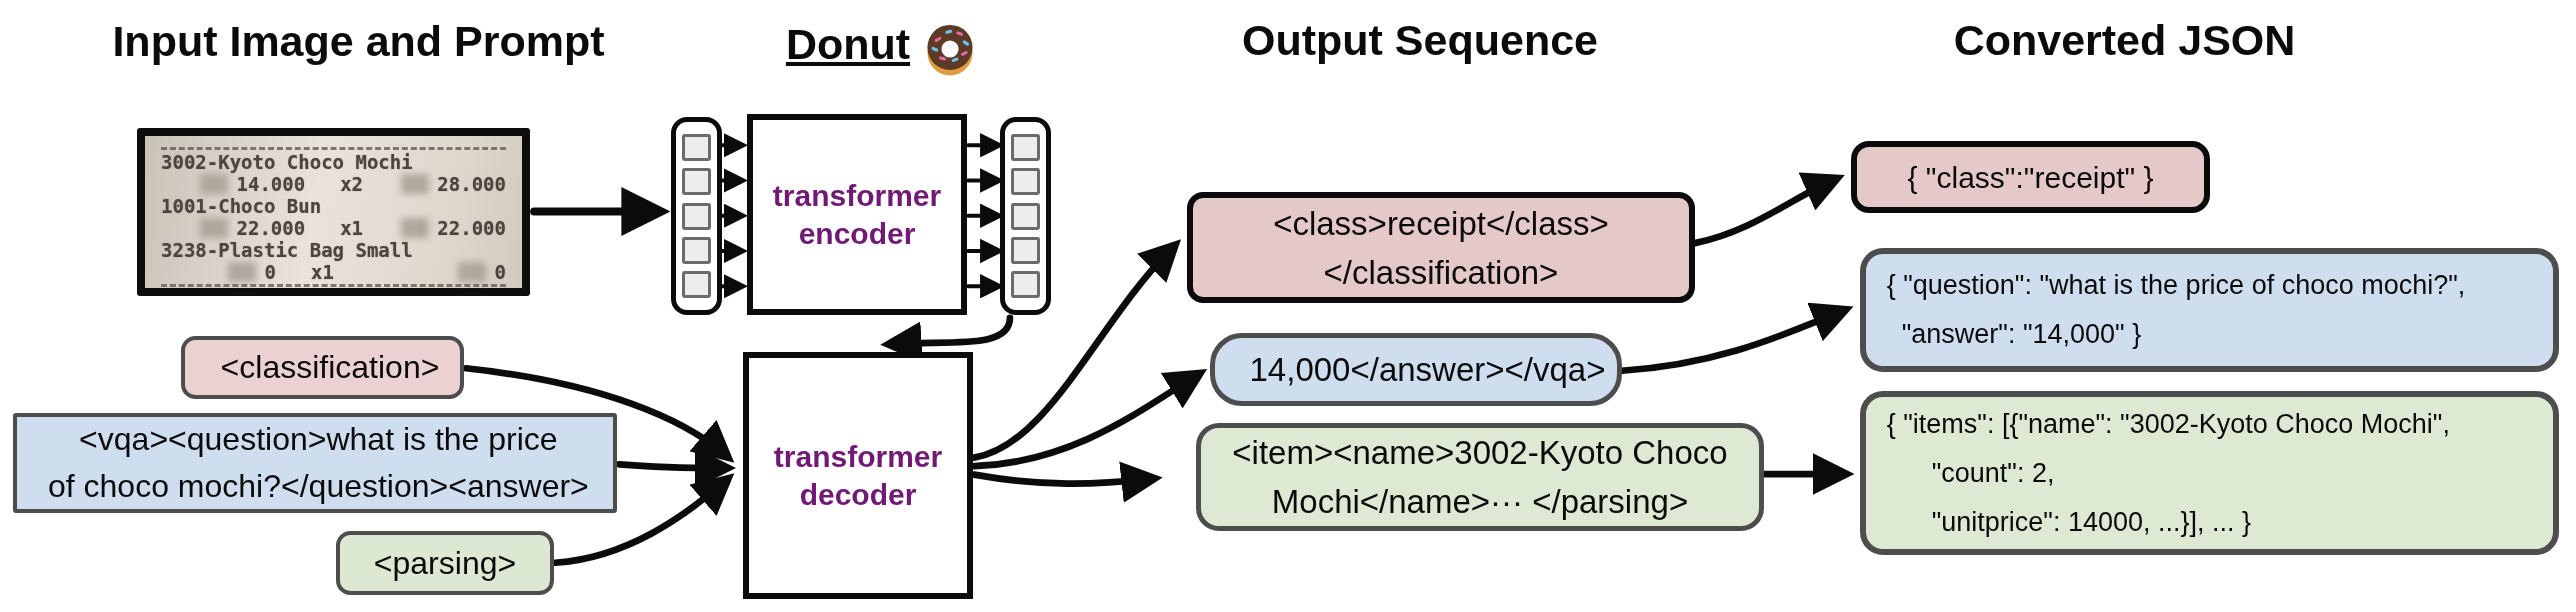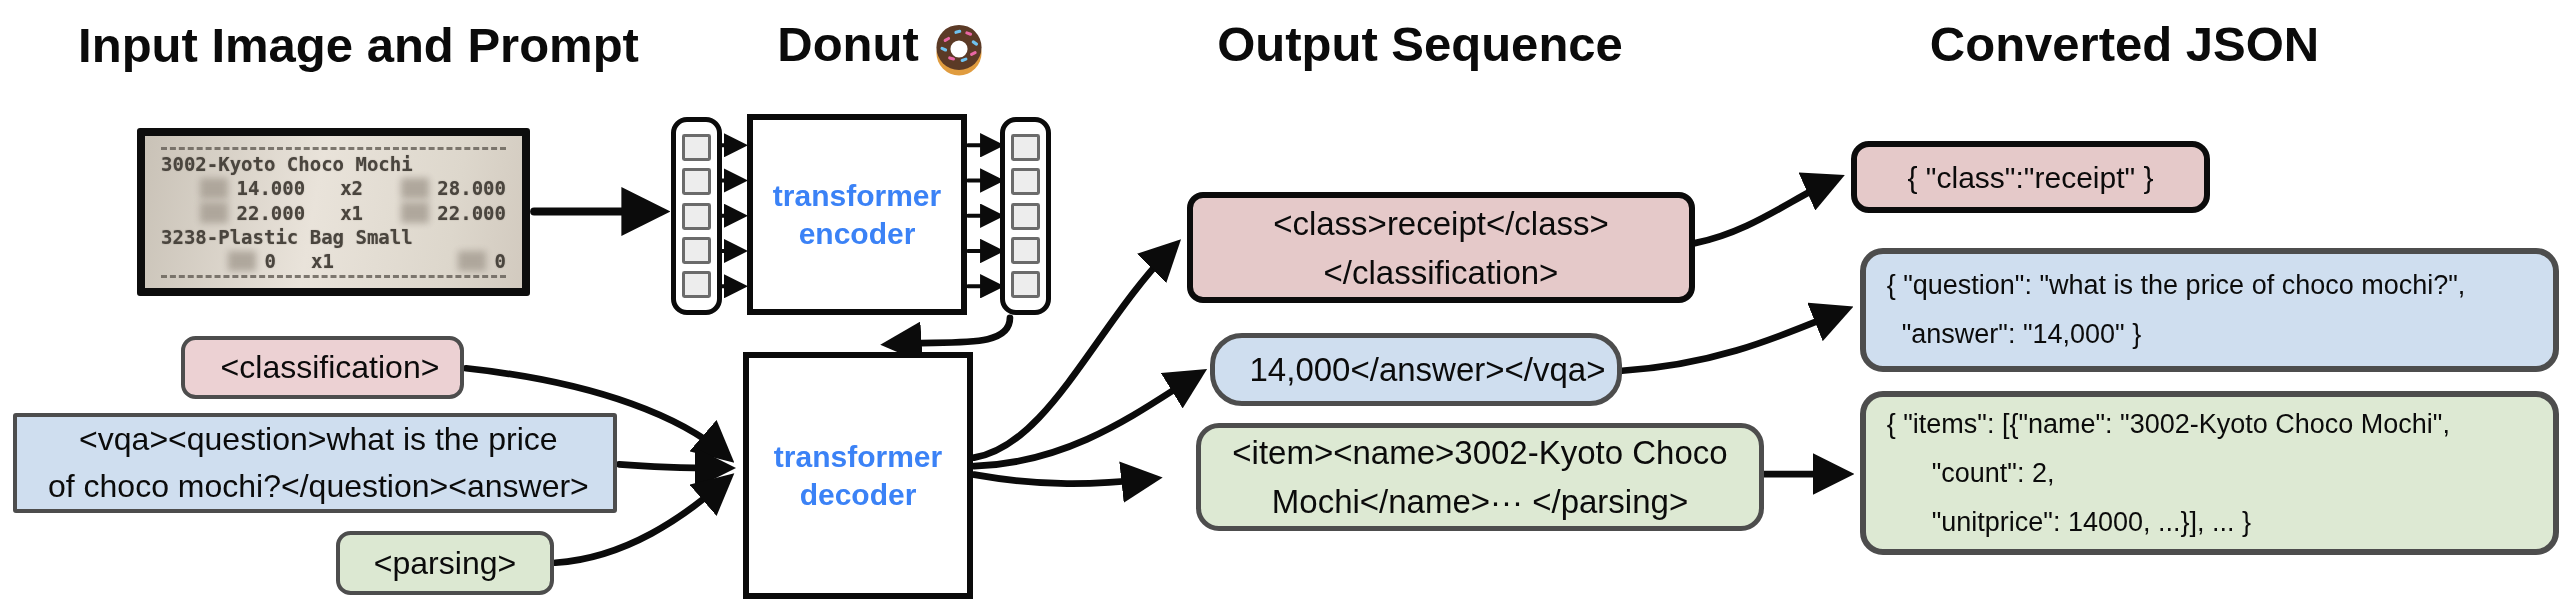--- a/index.html
+++ b/index.html
@@ -6,24 +6,24 @@
   .canvas{
     position:relative;
     width:2576px;height:612px;
     background:#ffffff;
     font-family:"Liberation Sans", sans-serif;
     overflow:hidden;
   }
   
   .col-header{
     position:absolute;
-    font-size:49px;font-weight:bold;color:#0b0b0b;
+    font-size:43px;font-weight:bold;color:#0b0b0b;
     text-align:center;letter-spacing:0px;
   }
-  .donut-header{display:flex;align-items:center;justify-content:center;gap:12px;}
+  .donut-header{display:flex;align-items:center;justify-content:center;gap:12px;text-decoration:underline;}
   
   svg.flow{position:absolute;left:0;top:0;z-index:1;}
   
   .node{
     position:absolute;z-index:2;
     display:flex;flex-direction:column;justify-content:center;align-items:center;
     box-sizing:border-box;
     font-size:33px;color:#0b0b0b;line-height:49px;
     text-align:center;white-space:pre-line;
   }
@@ -38,21 +38,21 @@
   .json-green{background:#dde9d3;border:6px solid #4d4d4d;border-radius:23px;}
   .json-text{
     align-items:flex-start;text-align:left;white-space:pre;
     padding-left:20.7px;font-size:27px;line-height:49px;
   }
   
   .tblock{
     position:absolute;z-index:2;background:#ffffff;
     border:6.7px solid #0b0b0b;box-sizing:border-box;
     display:flex;align-items:center;justify-content:center;
-    font-weight:bold;font-size:30px;line-height:38px;color:#3b82f6;
+    font-weight:bold;font-size:30px;line-height:38px;color:#701a75;
     text-align:center;white-space:pre-line;
   }
   .pill{
     position:absolute;z-index:2;background:#ffffff;
     border:5.5px solid #0b0b0b;border-radius:16px;box-sizing:border-box;
     display:flex;flex-direction:column;justify-content:space-evenly;align-items:center;
     padding:4.9px 0;
   }
   .token-sq{
     width:29px;height:27px;background:#ededed;
@@ -155,20 +155,21 @@
 
   <div class="receipt">
     <div class="r-sep"></div>
     <div class="r-row"><span>3002-Kyoto Choco Mochi</span></div>
     <div class="r-row">
       <span class="r-blur r-price"></span>
       <span>14.000</span>
       <span class="r-qty">x2</span>
       <span class="r-right"><span class="r-blur"></span><span>28.000</span></span>
     </div>
+    <div class="r-row"><span>1001-Choco Bun</span></div>
     <div class="r-row">
       <span class="r-blur r-price"></span>
       <span>22.000</span>
       <span class="r-qty">x1</span>
       <span class="r-right"><span class="r-blur"></span><span>22.000</span></span>
     </div>
     <div class="r-row"><span>3238-Plastic Bag Small</span></div>
     <div class="r-row">
       <span class="r-blur r-price" style="margin-left:67px;"></span>
       <span>0</span>

